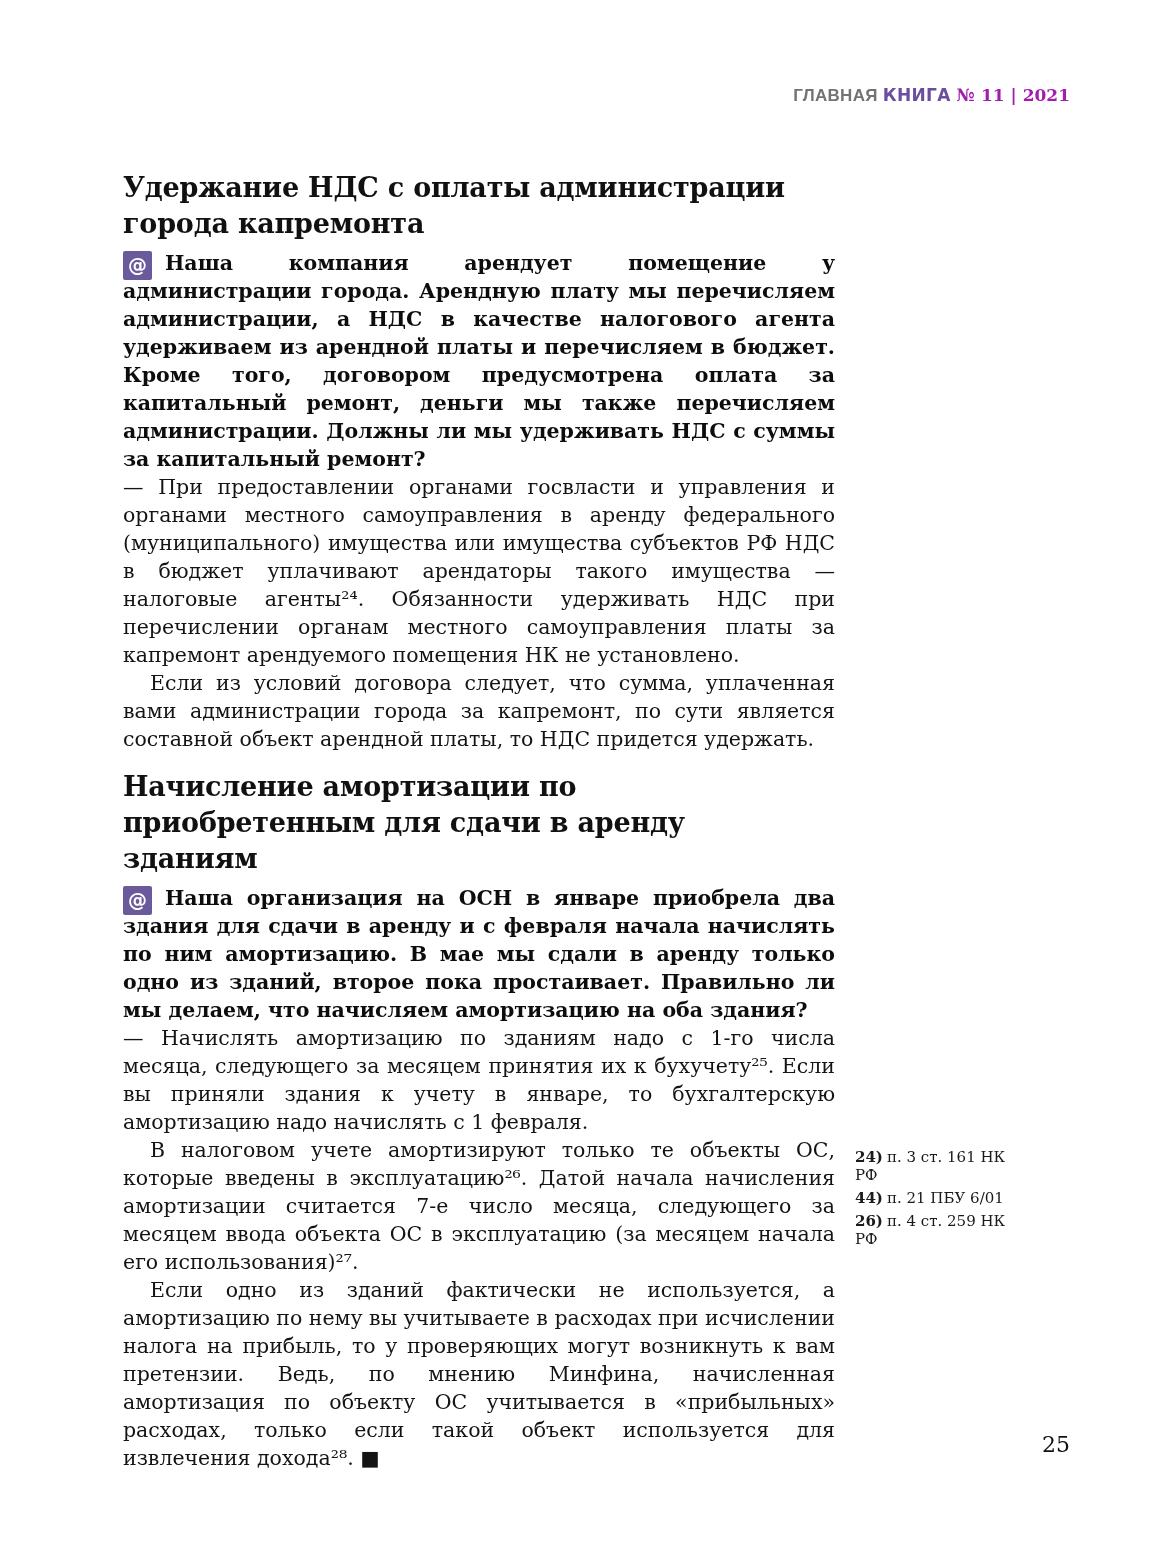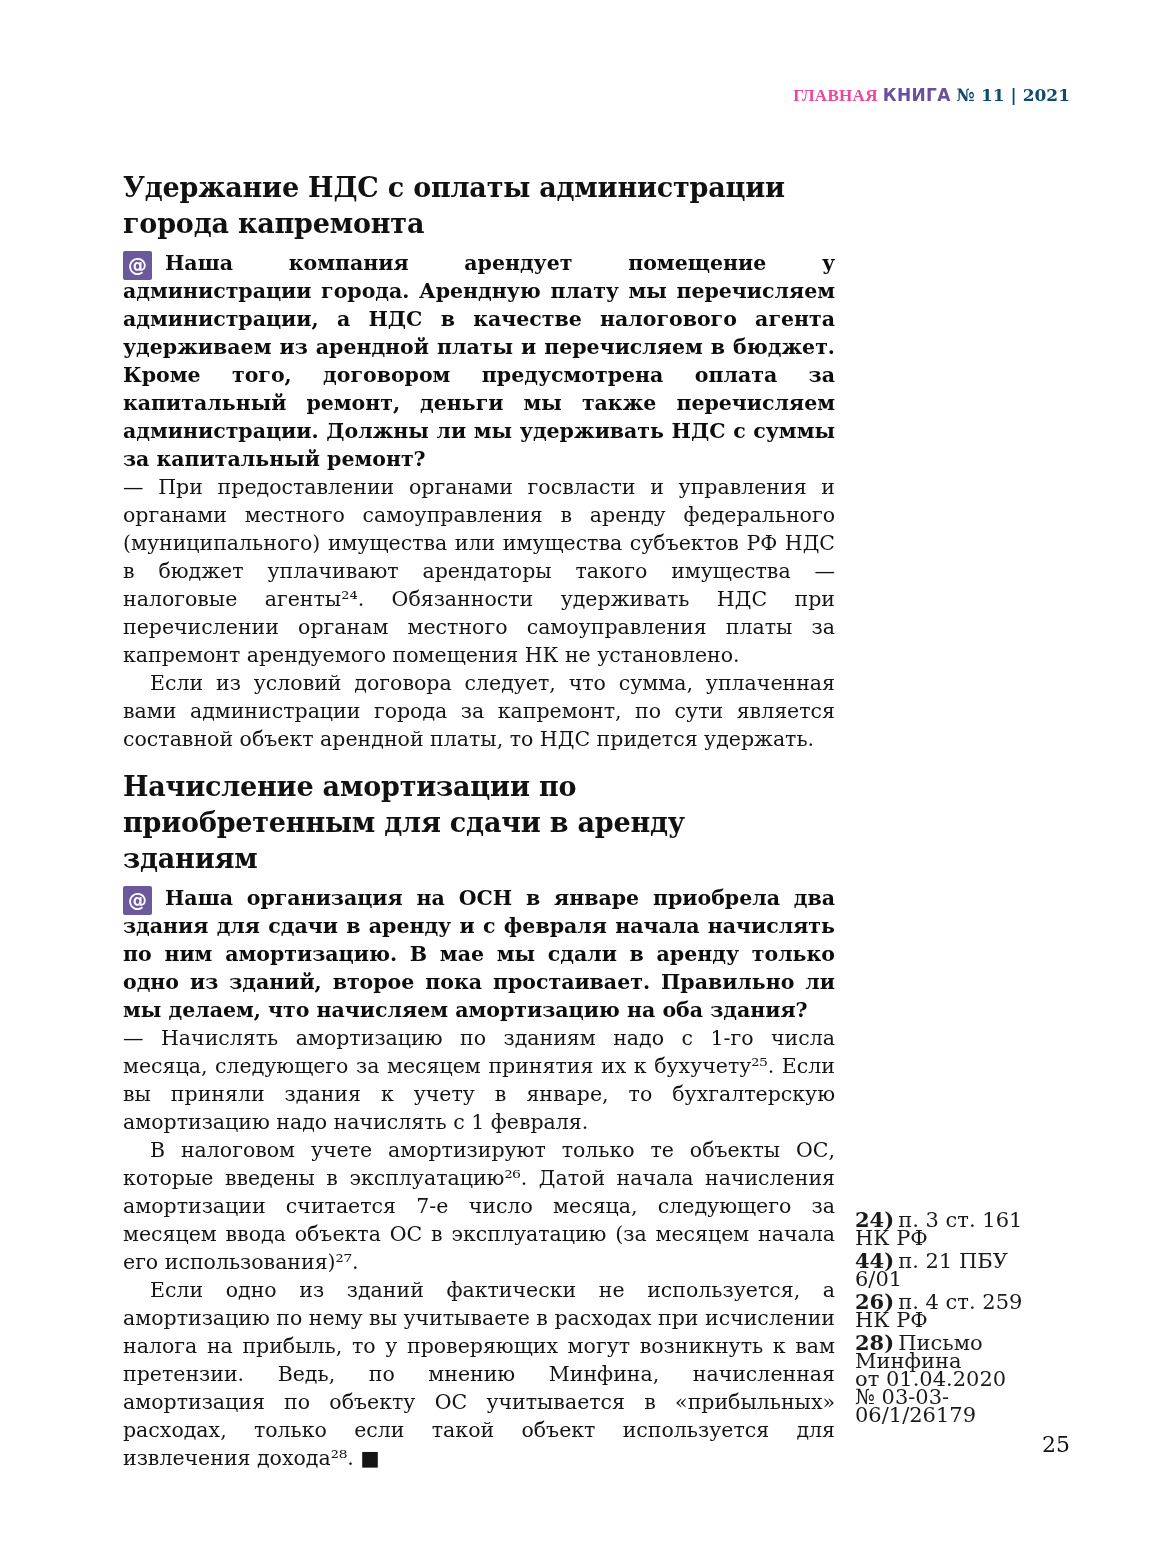--- a/index.html
+++ b/index.html
@@ -16,36 +16,36 @@
   
   .runhead {
     position: absolute;
     top: 85px;
     right: 93px;
     white-space: nowrap;
     font-size: 17px;
     line-height: 20px;
   }
   .runhead .brand-black {
-    font-family: Liberation Serif, serif;
+    font-family: Liberation Sans, sans-serif;
     font-weight: bold;
-    color: #ec4899;
+    color: #737373;
     letter-spacing: 0.3px;
   }
   .runhead .brand-purple {
     font-family: "DejaVu Sans", sans-serif;
     font-weight: bold;
     color: #6b4f9f;
     letter-spacing: 0.3px;
     margin-left: 5px;
   }
   .runhead .issue {
     font-family: "DejaVu Serif", serif;
     font-weight: bold;
-    color: #0c4a6e;
+    color: #a21caf;
     margin-left: 6px;
   }
 
   
   .main-col {
     position: absolute;
     left: 123px;
     top: 170px;
     width: 712px;
   }
@@ -88,23 +88,23 @@
     font-size: 19px;
     line-height: 29px;
     text-align: center;
     text-indent: 0;
   }
 
   
   .footnotes {
     position: absolute;
     left: 855px;
-    top: 1211px;
+    top: 1148px;
     width: 175px;
-    font-size: 21px;
+    font-size: 15px;
     line-height: 18px;
     color: #1a1a1a;
   }
   .fn-item { margin-bottom: 5px; }
   .fn-num { font-weight: bold; }
   .fn-text { white-space: pre-line; margin-left: 4px; }
 
   
   .folio {
     position: absolute;
@@ -153,22 +153,17 @@
   <div class="footnotes">
     <div class="fn-item">
       <span class="fn-num">24)</span><span class="fn-text">п. 3 ст. 161 НК РФ</span>
     </div>
     <div class="fn-item">
       <span class="fn-num">44)</span><span class="fn-text">п. 21 ПБУ 6/01</span>
     </div>
     <div class="fn-item">
       <span class="fn-num">26)</span><span class="fn-text">п. 4 ст. 259 НК РФ</span>
     </div>
-    <div class="fn-item">
-      <span class="fn-num">28)</span><span class="fn-text">Письмо Минфина
-от 01.04.2020
-№ 03-03-06/1/26179</span>
-    </div>
   </div>
 
   <div class="folio">25</div>
 
 </div>
 
 </body></html>

